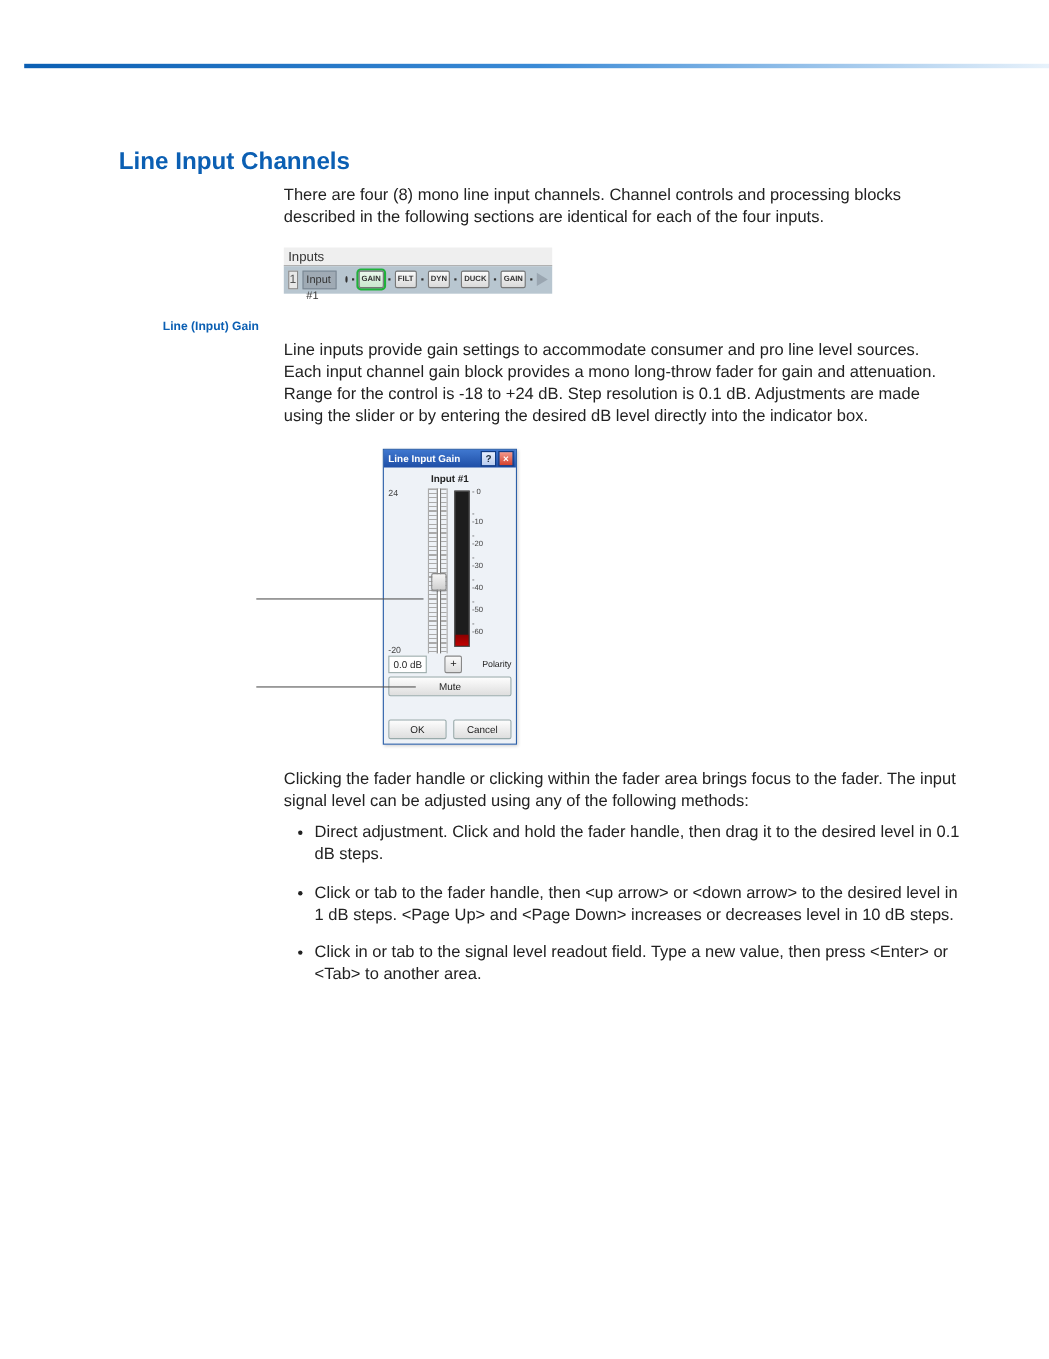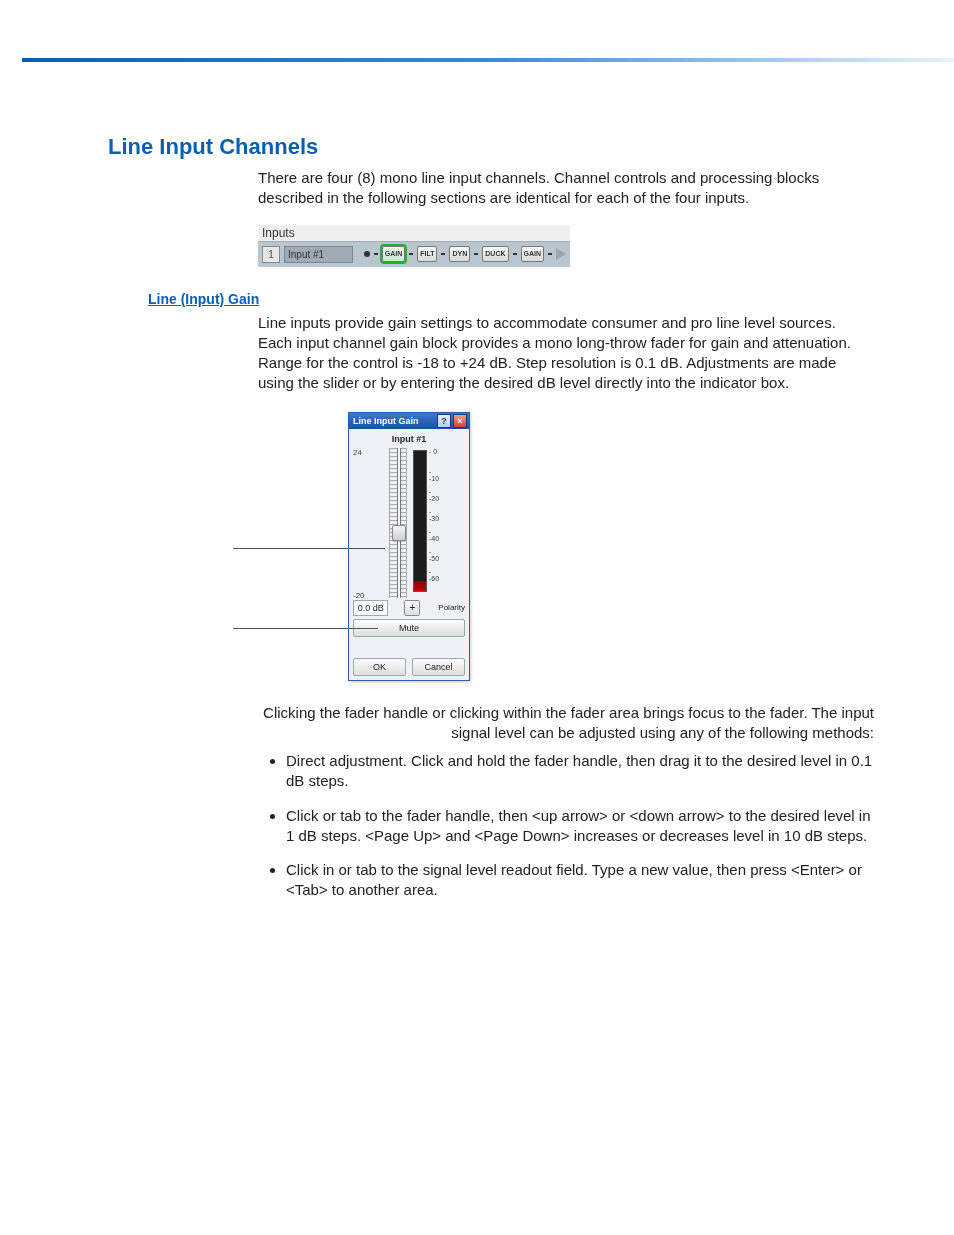--- a/index.html
+++ b/index.html
@@ -22,47 +22,45 @@
     padding: 52px 80px 40px 108px;
   }
   h1.main-heading {
     color: #0b5fb3;
     font-size: 22px;
     font-weight: 700;
     margin: 20px 0 8px 0;
   }
   h2.sub-heading {
     color: #0b5fb3;
-    font-size: 14px;
+    font-size: 11px;
     font-weight: 700;
     margin: 24px 0 6px 40px;
-    text-decoration: underline;
   }
   .body-text {
     margin: 6px 0 14px 150px;
     line-height: 1.35;
   }
   .body-text-after {
     margin: 22px 0 8px 150px;
     line-height: 1.35;
-    text-align: right;
   }
   ul.bullets {
     margin: 0 0 0 150px;
     padding-left: 28px;
   }
   ul.bullets li {
     margin: 6px 0 14px 0;
     line-height: 1.35;
   }
 
   
   .inputs-strip {
     margin: 16px 0 6px 150px;
-    width: 312px;
+    width: 244px;
   }
   .inputs-header {
     font-family: Tahoma, sans-serif;
     font-size: 12px;
     color: #333;
     padding: 1px 4px;
     background: #efefef;
     border-bottom: 1px solid #aaa;
   }
   .inputs-row {

